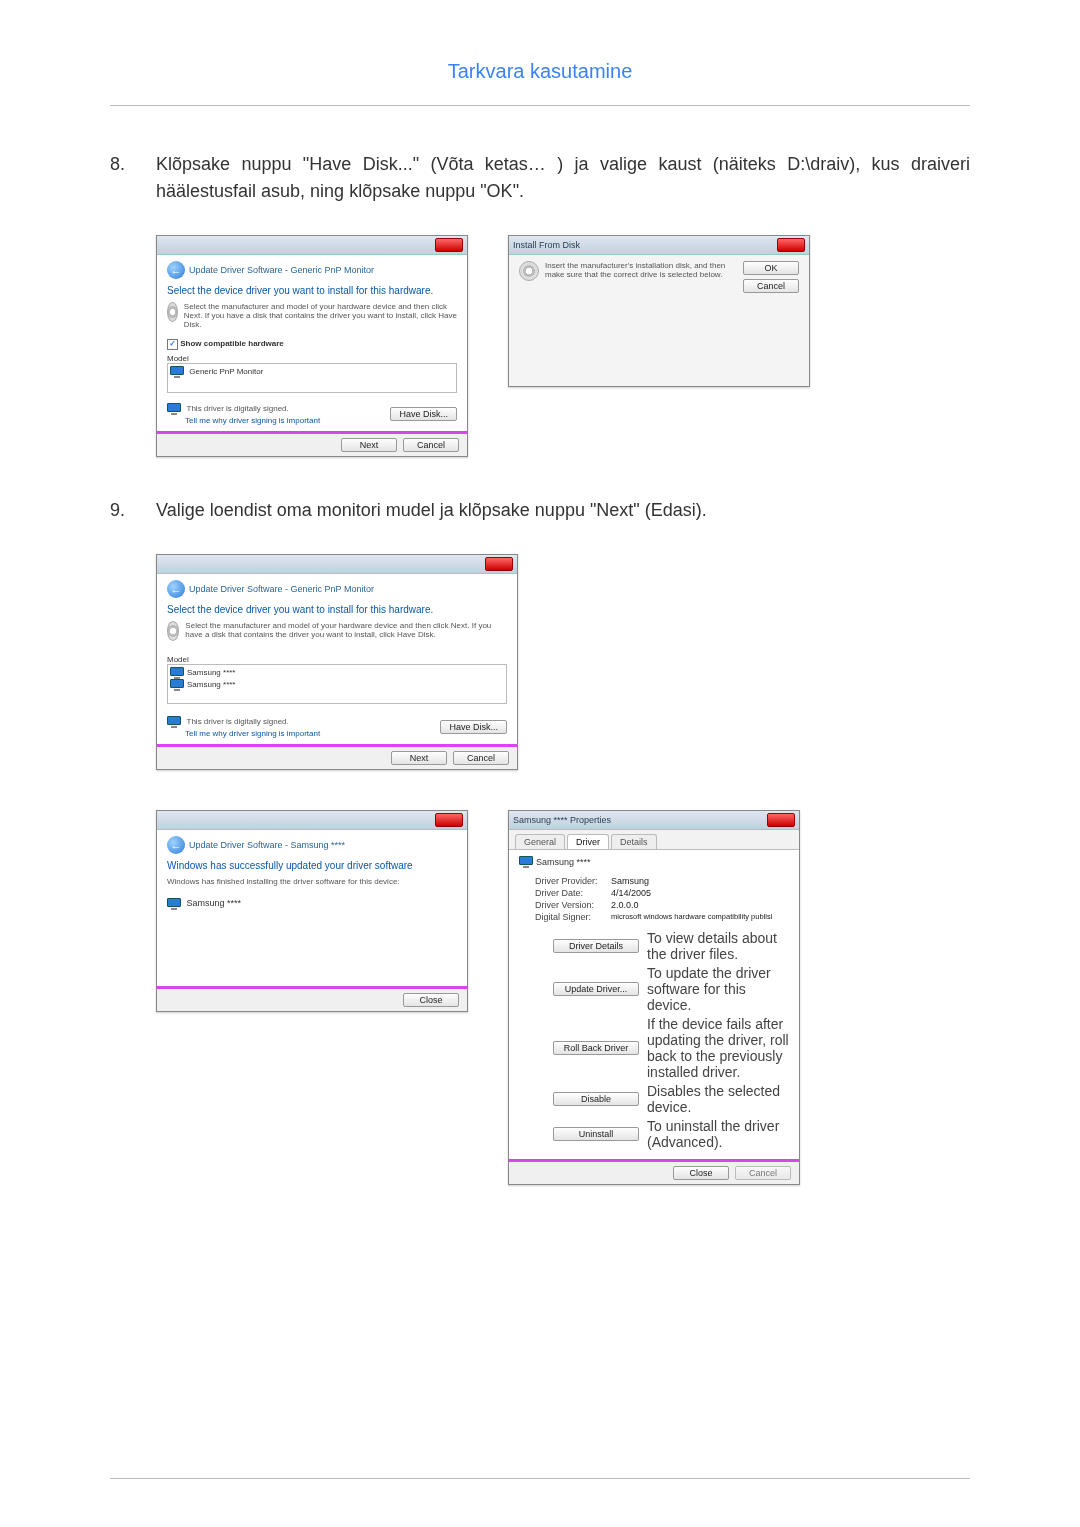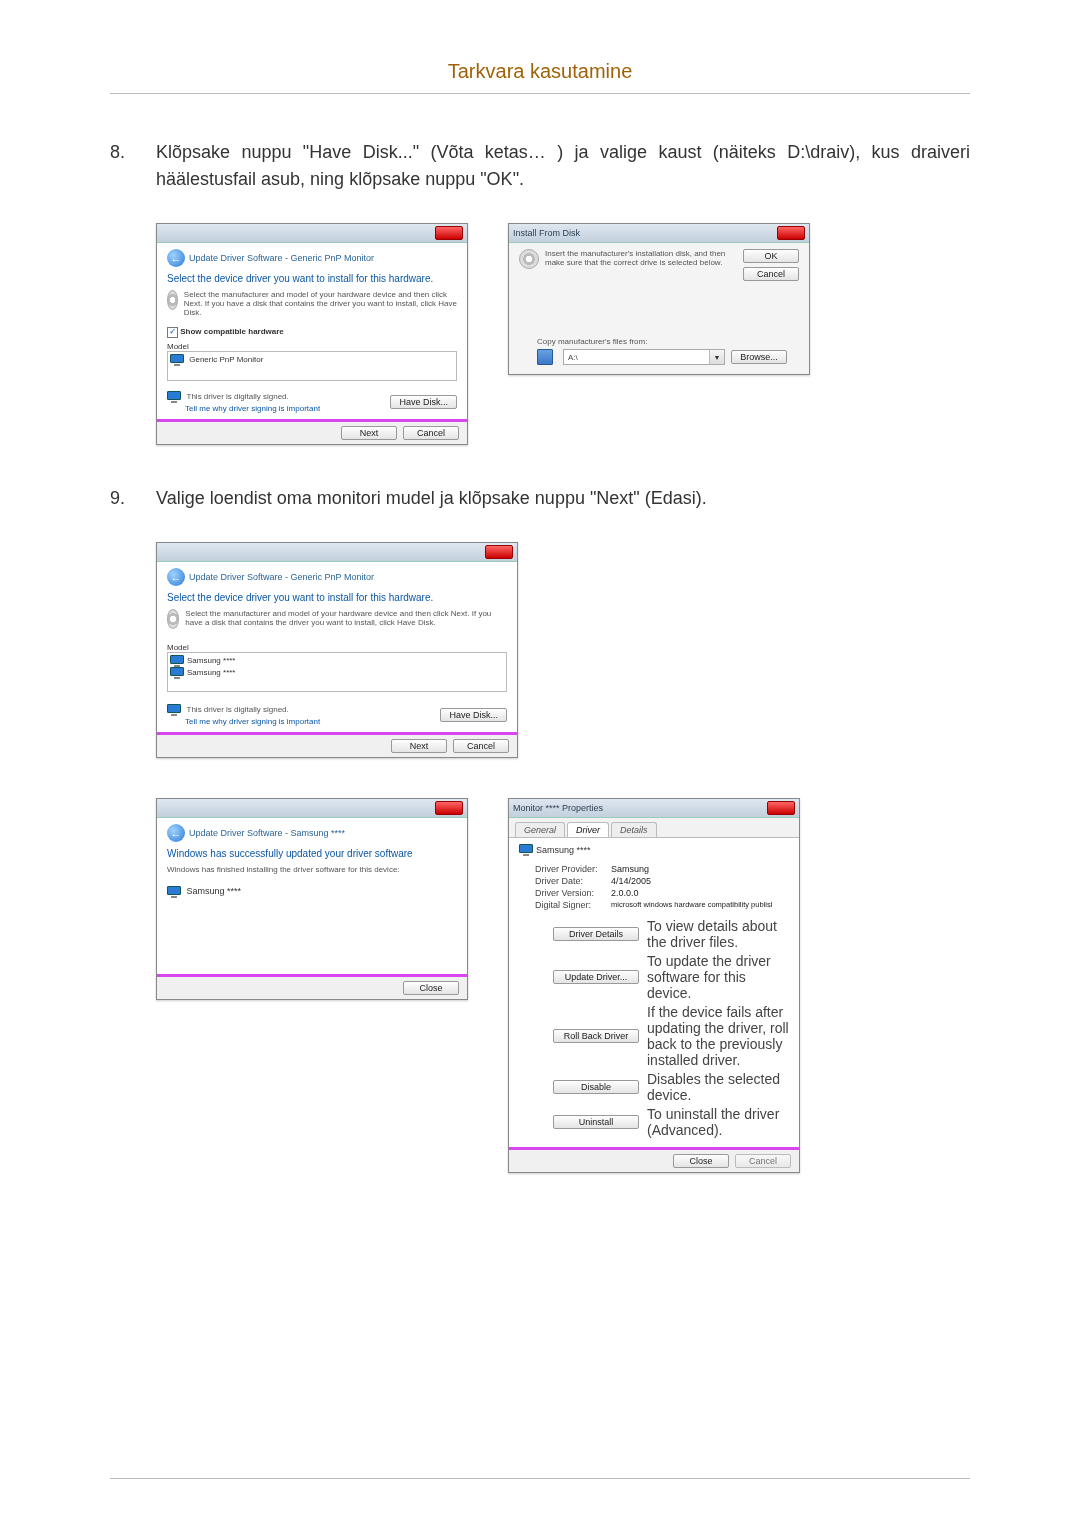--- a/index.html
+++ b/index.html
@@ -13,22 +13,22 @@
     width: 1080px;
     min-height: 1527px;
     margin: 0 auto;
     position: relative;
     box-sizing: border-box;
     padding: 60px 110px 50px 110px;
   }
   .page-title {
     text-align: center;
     font-size: 20px;
-    color: #a16207;
-    margin-bottom: 10px;
+    color: #3b82f6;
+    margin-bottom: 22px;
   }
   hr.hr-top {
     border: none;
     border-top: 1.5px solid #bbb;
     margin: 0 0 45px 0;
   }
   hr.hr-bottom {
     position: absolute;
     left: 110px;
     right: 110px;
@@ -207,21 +207,20 @@
     padding: 4px 6px 0 6px;
     font-size: 9px;
   }
   .tab {
     padding: 2px 8px;
     border: 1px solid #bbb;
     border-bottom: none;
     background: #eee;
     border-radius: 3px 3px 0 0;
     color: #555;
-    font-style: italic;
   }
   .tab.active {
     background: #fff;
     color: #111;
   }
   .prop-row { display: flex; gap: 8px; margin: 2px 0; }
   .prop-row .lbl { width: 68px; color: #444; }
   .prop-row .val { color: #222; }
   .action-row { display: flex; align-items: center; gap: 8px; margin: 3px 0; padding-left: 34px; }
   .action-row .btn { min-width: 68px; }
@@ -289,31 +288,20 @@
         </div>
         <div class="body gray" style="height:118px;position:relative;">
           <div style="display:flex;">
             <span class="disk-icon"></span>
             <div class="subtext" style="flex:1;">Insert the manufacturer's installation disk, and then make sure that the correct drive is selected below.</div>
             <div style="display:flex;flex-direction:column;gap:4px;margin-left:8px;">
               <span class="btn">OK</span>
               <span class="btn">Cancel</span>
             </div>
           </div>
-          <div style="position:absolute;left:28px;right:10px;bottom:8px;">
-            <div class="subtext">Copy manufacturer's files from:</div>
-            <div style="display:flex;gap:6px;align-items:center;margin-top:3px;">
-              <span class="floppy-icon"></span>
-              <div class="combo">
-                <span class="combo-val">A:\</span>
-                <span class="combo-arrow">▼</span>
-              </div>
-              <span class="btn">Browse...</span>
-            </div>
-          </div>
         </div>
       </div>
     </div>
 
     <li>
       <div class="step-num">9.</div>
       <div class="step-body">Valige loendist oma monitori mudel ja klõpsake nuppu "Next" (Edasi).</div>
     </li>
 
     <div class="fig-single">
@@ -374,21 +362,21 @@
             <span style="font-size:9px;">Samsung ****</span>
           </div>
         </div>
         <div class="footer">
           <span class="btn">Close</span>
         </div>
       </div>
 
       <div class="win" style="width:290px;">
         <div class="titlebar">
-          <span class="t-left">Monitor **** Properties</span>
+          <span class="t-left">Samsung **** Properties</span>
           <span class="close-btn"></span>
         </div>
         <div class="tabs">
           <div class="tab">General</div>
           <div class="tab active">Driver</div>
           <div class="tab">Details</div>
         </div>
         <div class="body" style="border-top:1px solid #bbb;">
           <div style="display:flex;align-items:center;margin-bottom:8px;">
             <span class="monitor-icon"></span>

